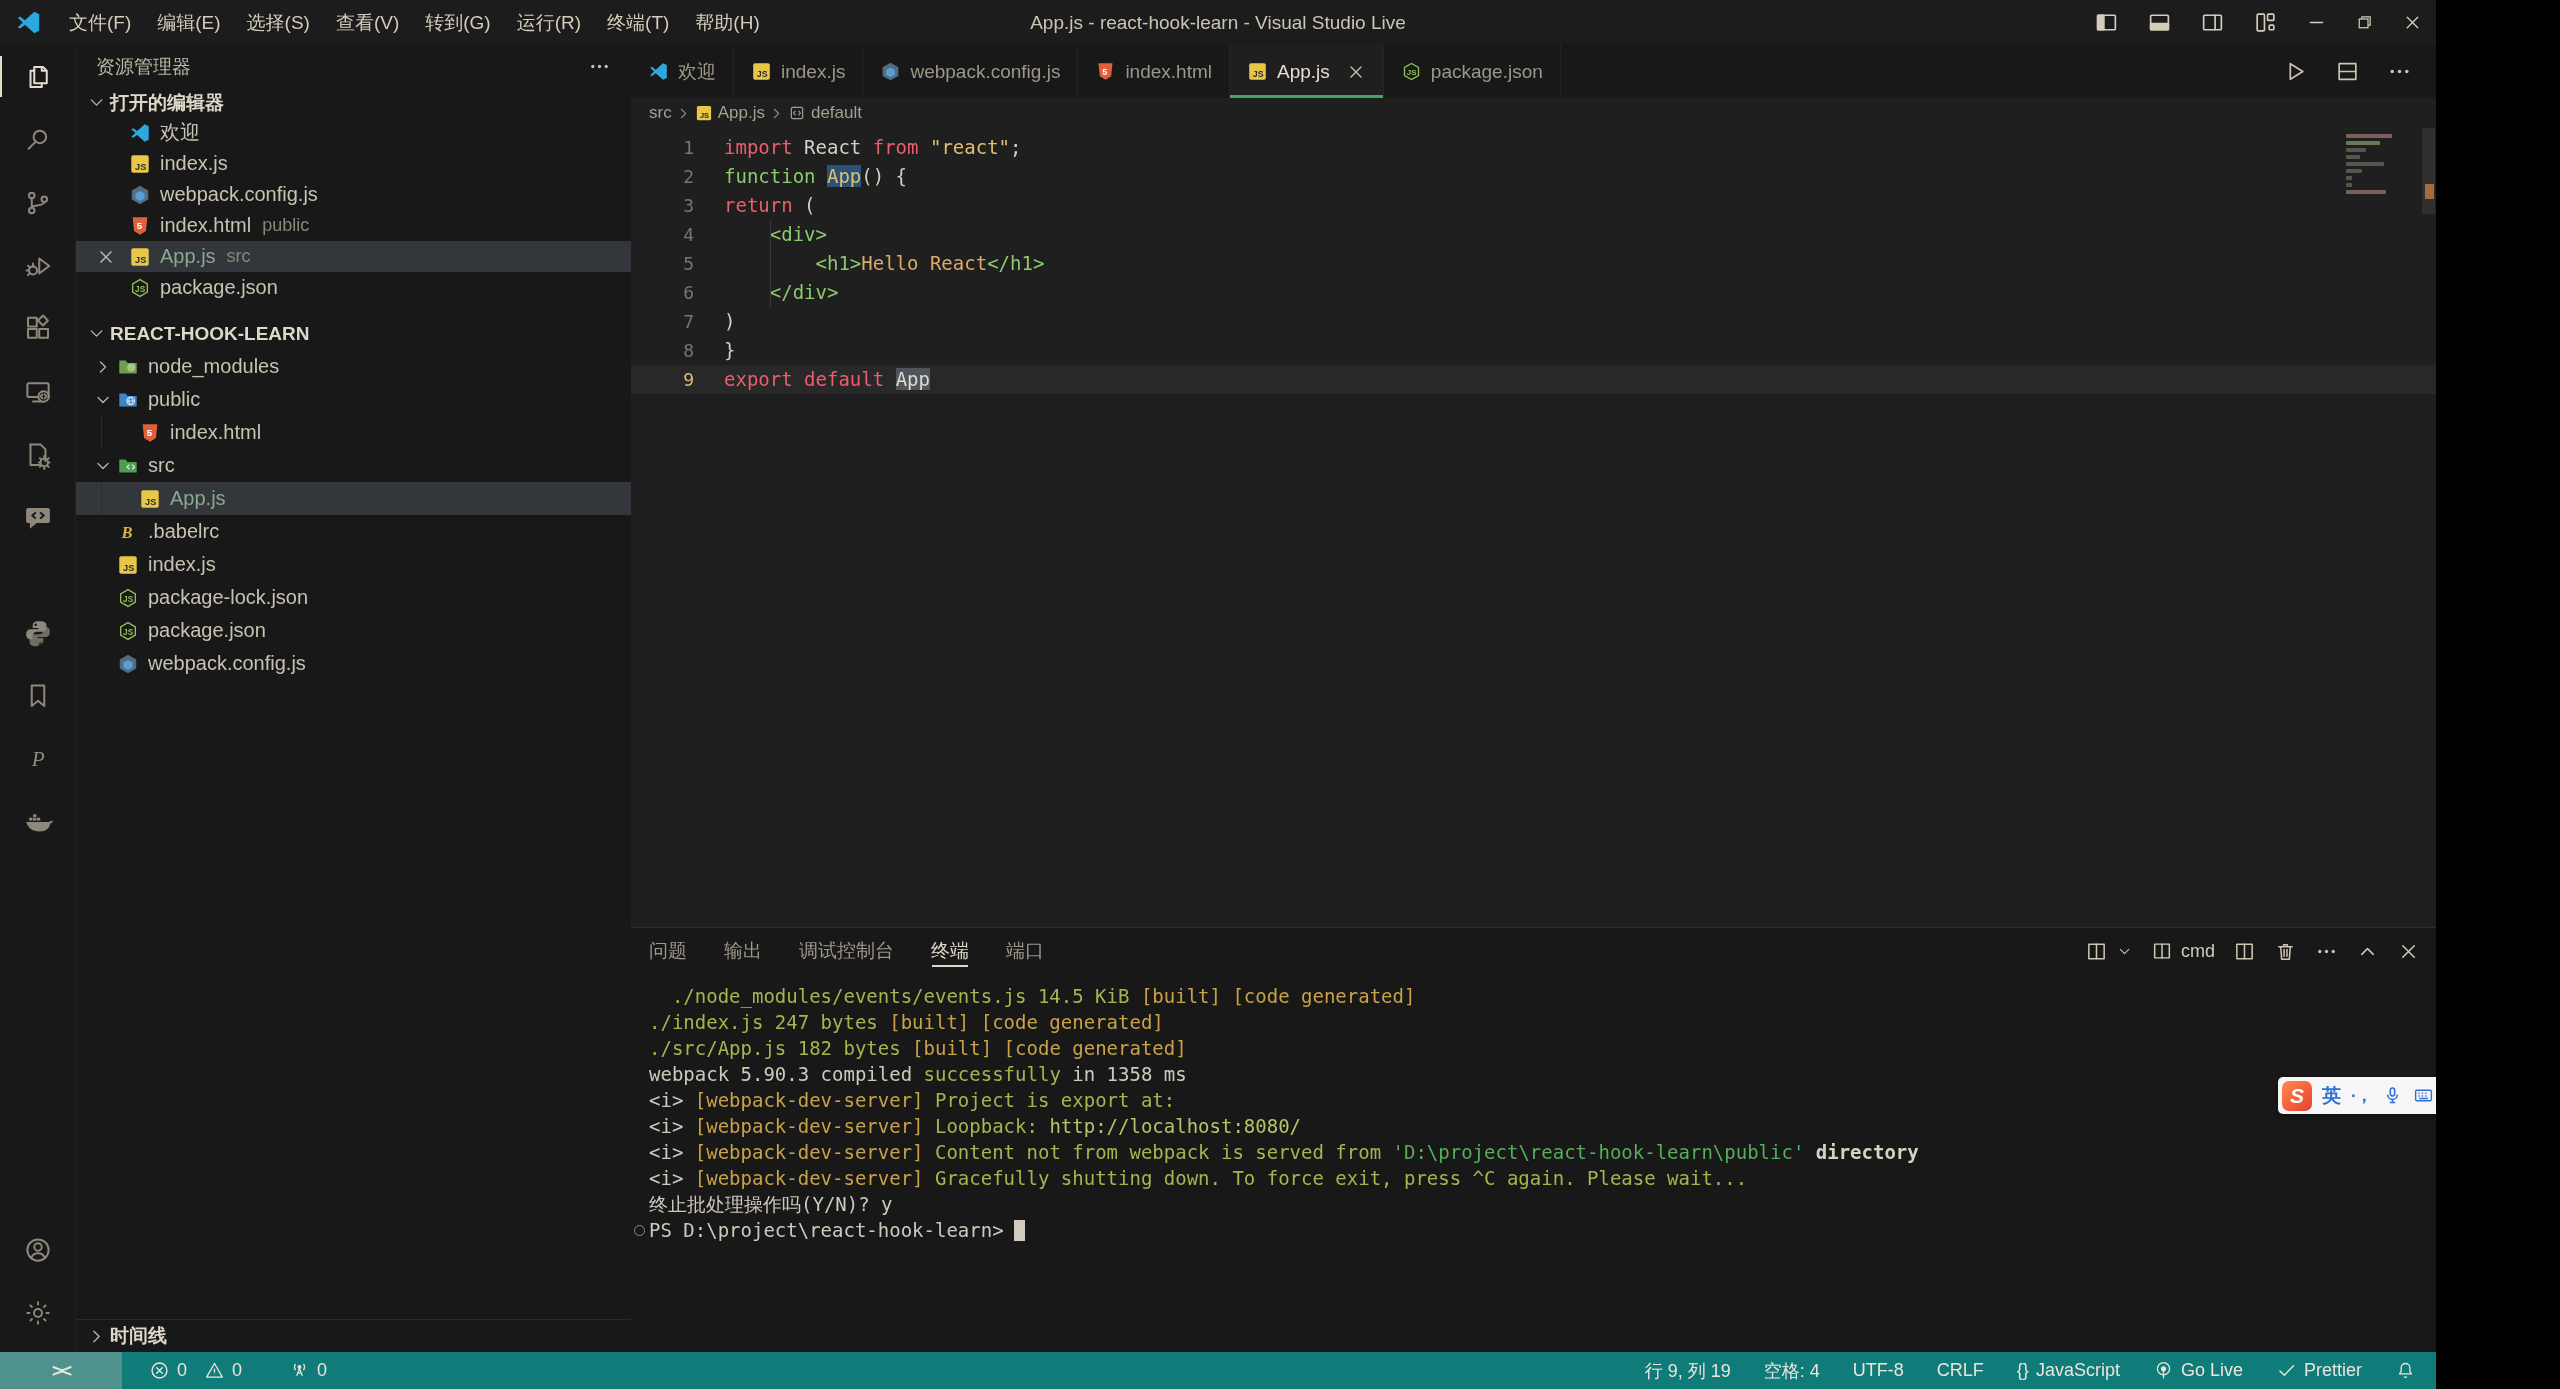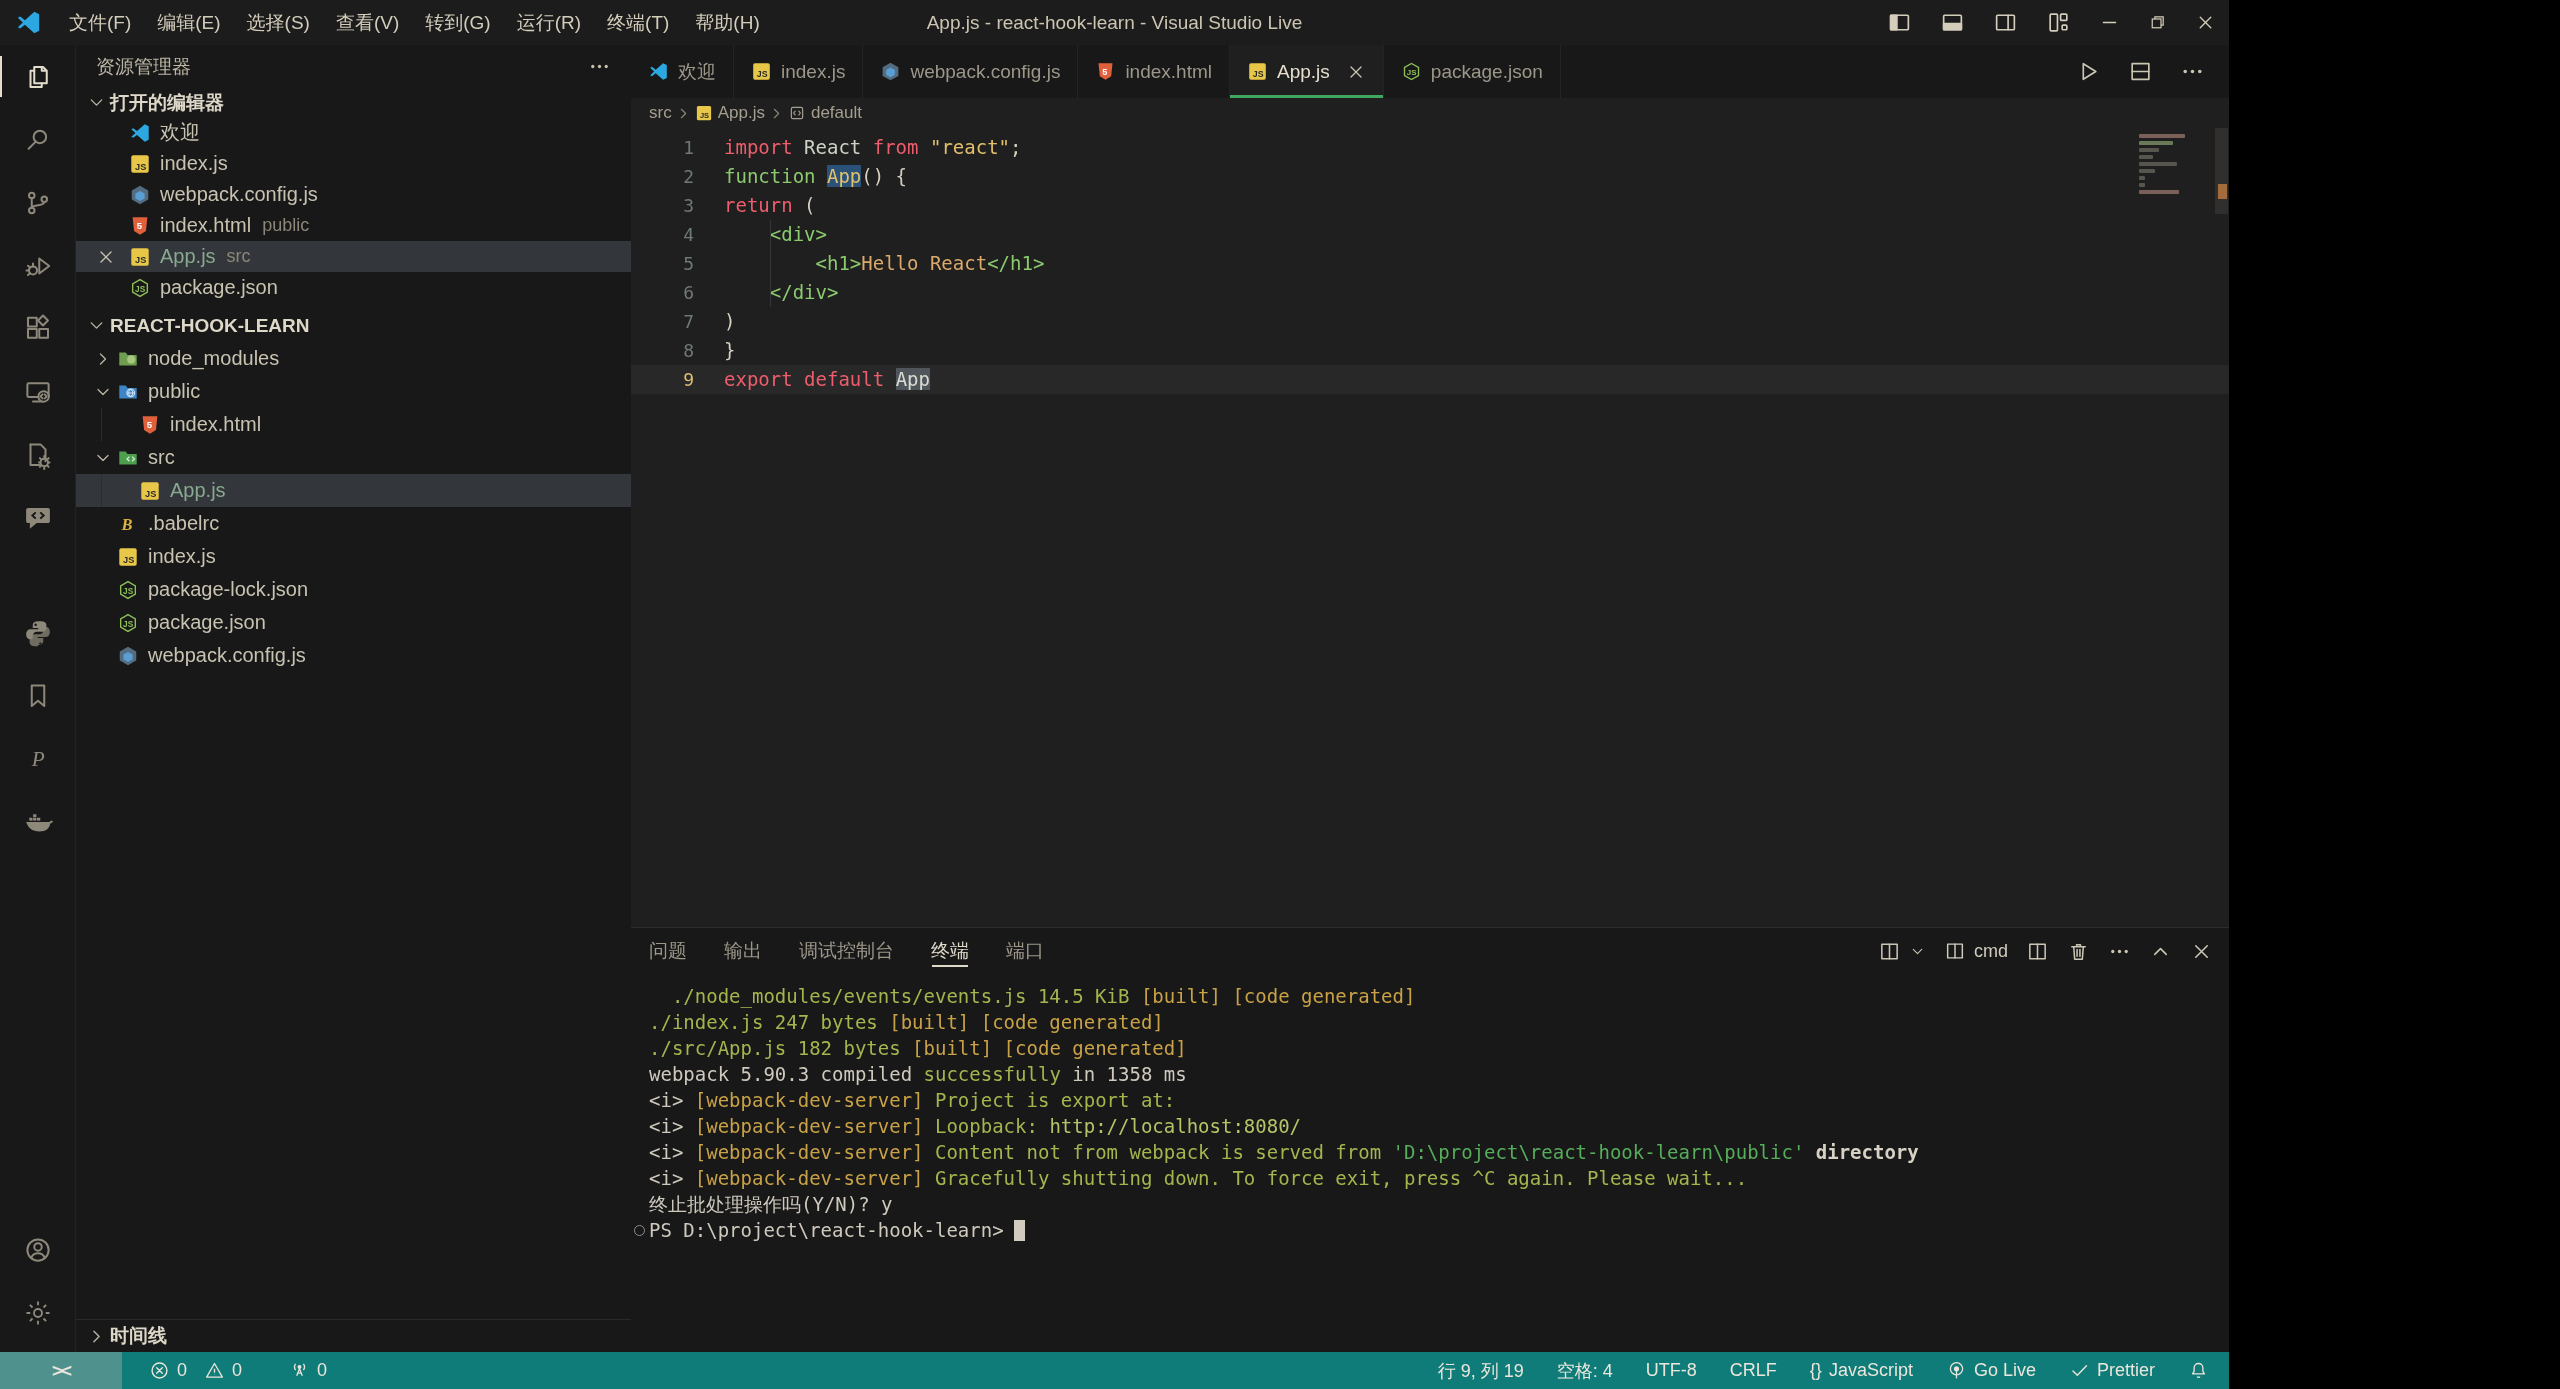--- a/index.html
+++ b/index.html
@@ -1,16 +1,16 @@
 <!DOCTYPE html>
 <html><head>
 <meta charset="utf-8">
 <style>
   html,body{margin:0;padding:0;background:#000}
-  #root{position:relative;width:2229px;height:1389px;background:#0369a1;overflow:hidden;
+  #root{position:relative;width:2436px;height:1389px;background:#0369a1;overflow:hidden;
         font-family:"Liberation Sans",sans-serif;color:#cfc9ba;-webkit-font-smoothing:antialiased}
   .icon{display:inline-flex;align-items:center;justify-content:center}
   .icon svg{width:100%;height:100%}
 
   
   .titlebar{height:45px;display:flex;align-items:center;background:#1c1c1c;position:relative}
   .logo{width:27px;height:27px;margin:0 14px 0 15px}
   .menubar{display:flex;height:100%}
   .menu-item{padding:0 13px;font-size:19px;color:#d4cdbb;line-height:45px}
   .wtitle{position:absolute;left:50%;transform:translateX(-50%);font-size:19px;color:#ccc5b2;white-space:nowrap}
@@ -29,21 +29,21 @@
   .ab-item.active::before{content:"";position:absolute;left:0;top:11px;bottom:11px;width:2px;background:#e4ddcc}
   #act-top .ab-item:nth-child(9){margin-top:52px}
   #act-bottom{position:absolute;bottom:8px;left:0;right:0;display:flex;flex-direction:column}
 
   
   .sidebar{width:555px;background:#181818;position:relative;flex-shrink:0}
   .sb-head{height:43px;display:flex;align-items:center;padding:0 20px;font-size:19px;color:#bcb6a5}
   .sb-head .icon{margin-left:auto;width:23px;height:23px;color:#c6c0af}
   .sec-head{display:flex;align-items:center;height:29px;font-weight:bold;font-size:19px;color:#ded8c8;padding-left:10px}
   .sec-head .chev{width:21px;height:21px;margin-right:3px;color:#b9b3a3}
-  .sec-head.proj{margin-top:6px;height:33px}
+  .sec-head.proj{margin-top:14px;height:33px}
   .row{display:flex;align-items:center;height:31px;padding-left:20px;color:#c8c2b1;font-size:20px}
   .row .slot{width:33px;display:flex;align-items:center;flex-shrink:0}
   .row .close-i{width:20px;height:20px;color:#c8c2b1}
   .row .ficon{width:22px;height:22px;margin-right:9px;flex-shrink:0}
   .row .detail{margin-left:11px;color:#8c8678;font-size:18px}
   .row.selected{background:#33373b}
   .row .flabel.green{color:#88a88f}
   .tree-row{height:33px}
   .tree-row .chev{width:28px;height:20px;color:#b9b3a3;flex-shrink:0}
   .tree-row .chev svg{width:20px;height:20px}

